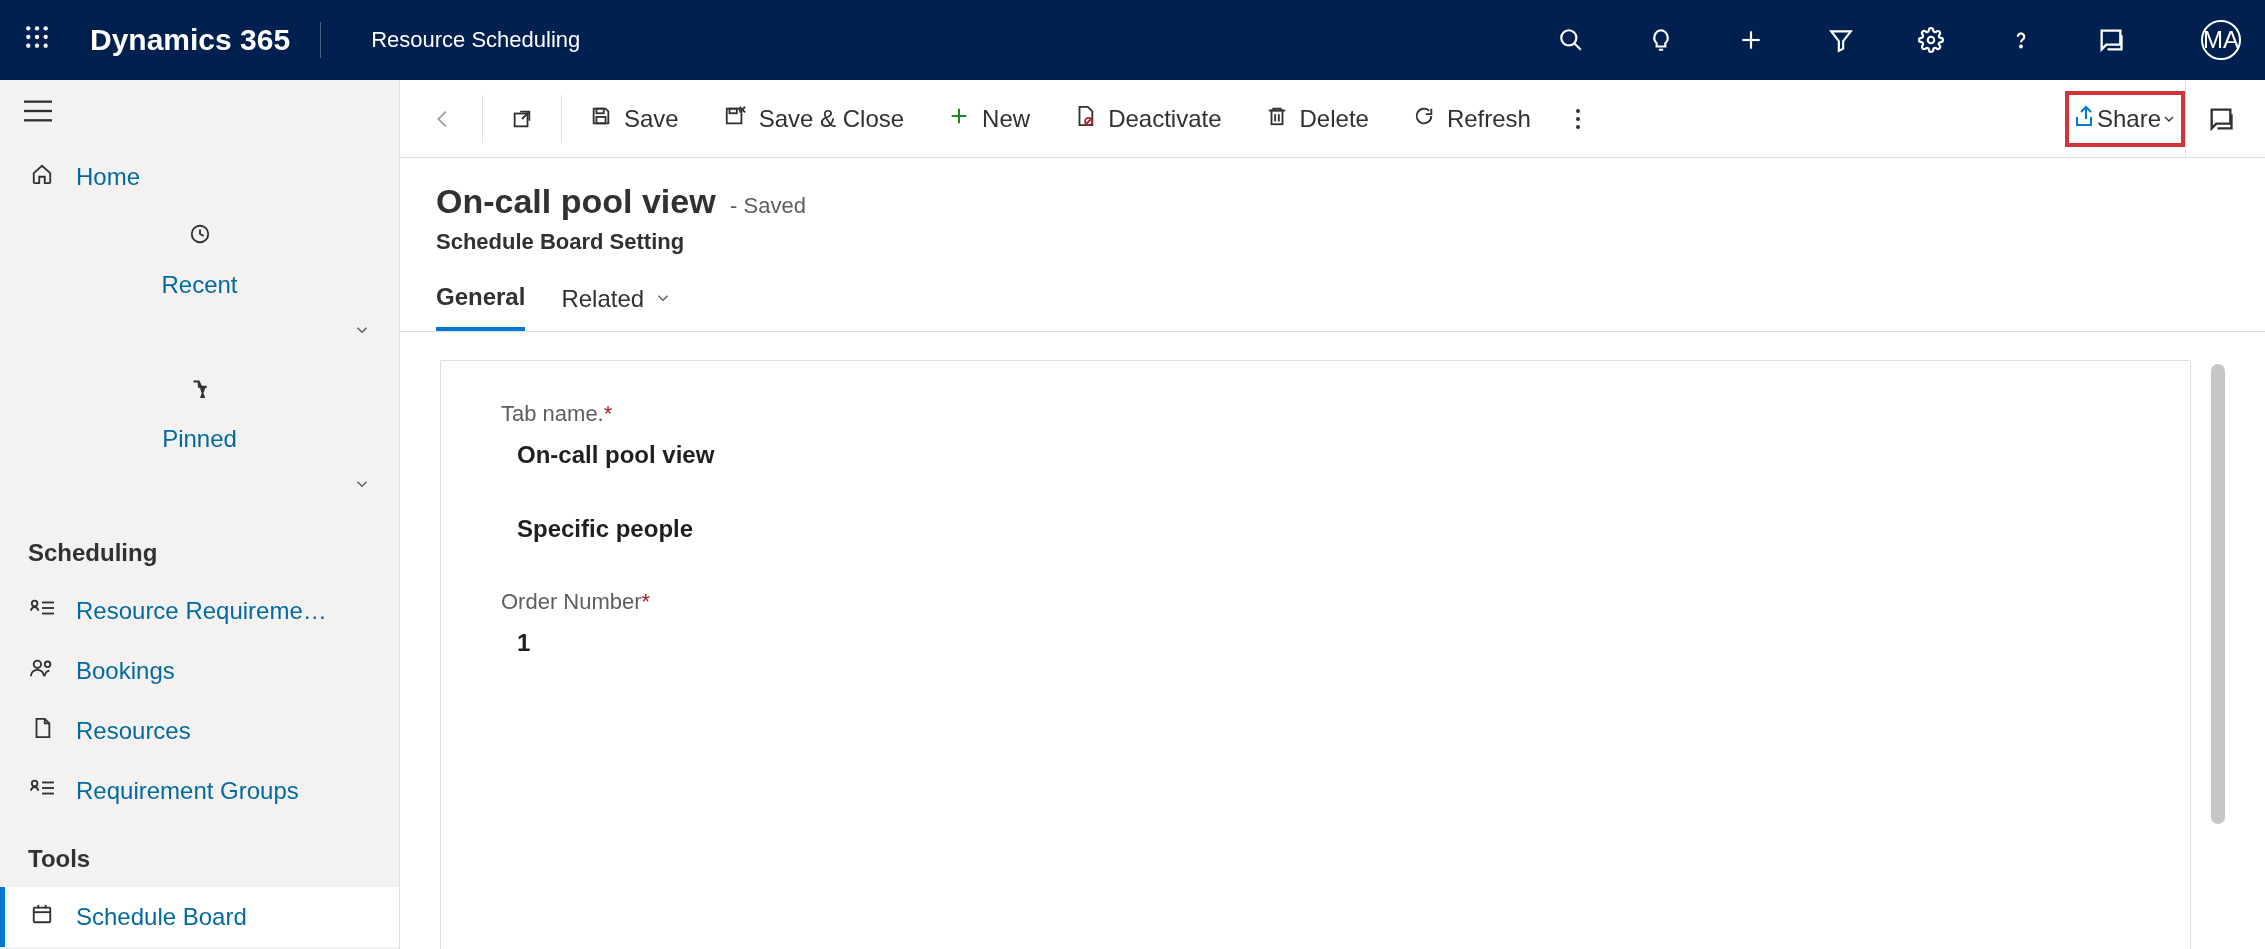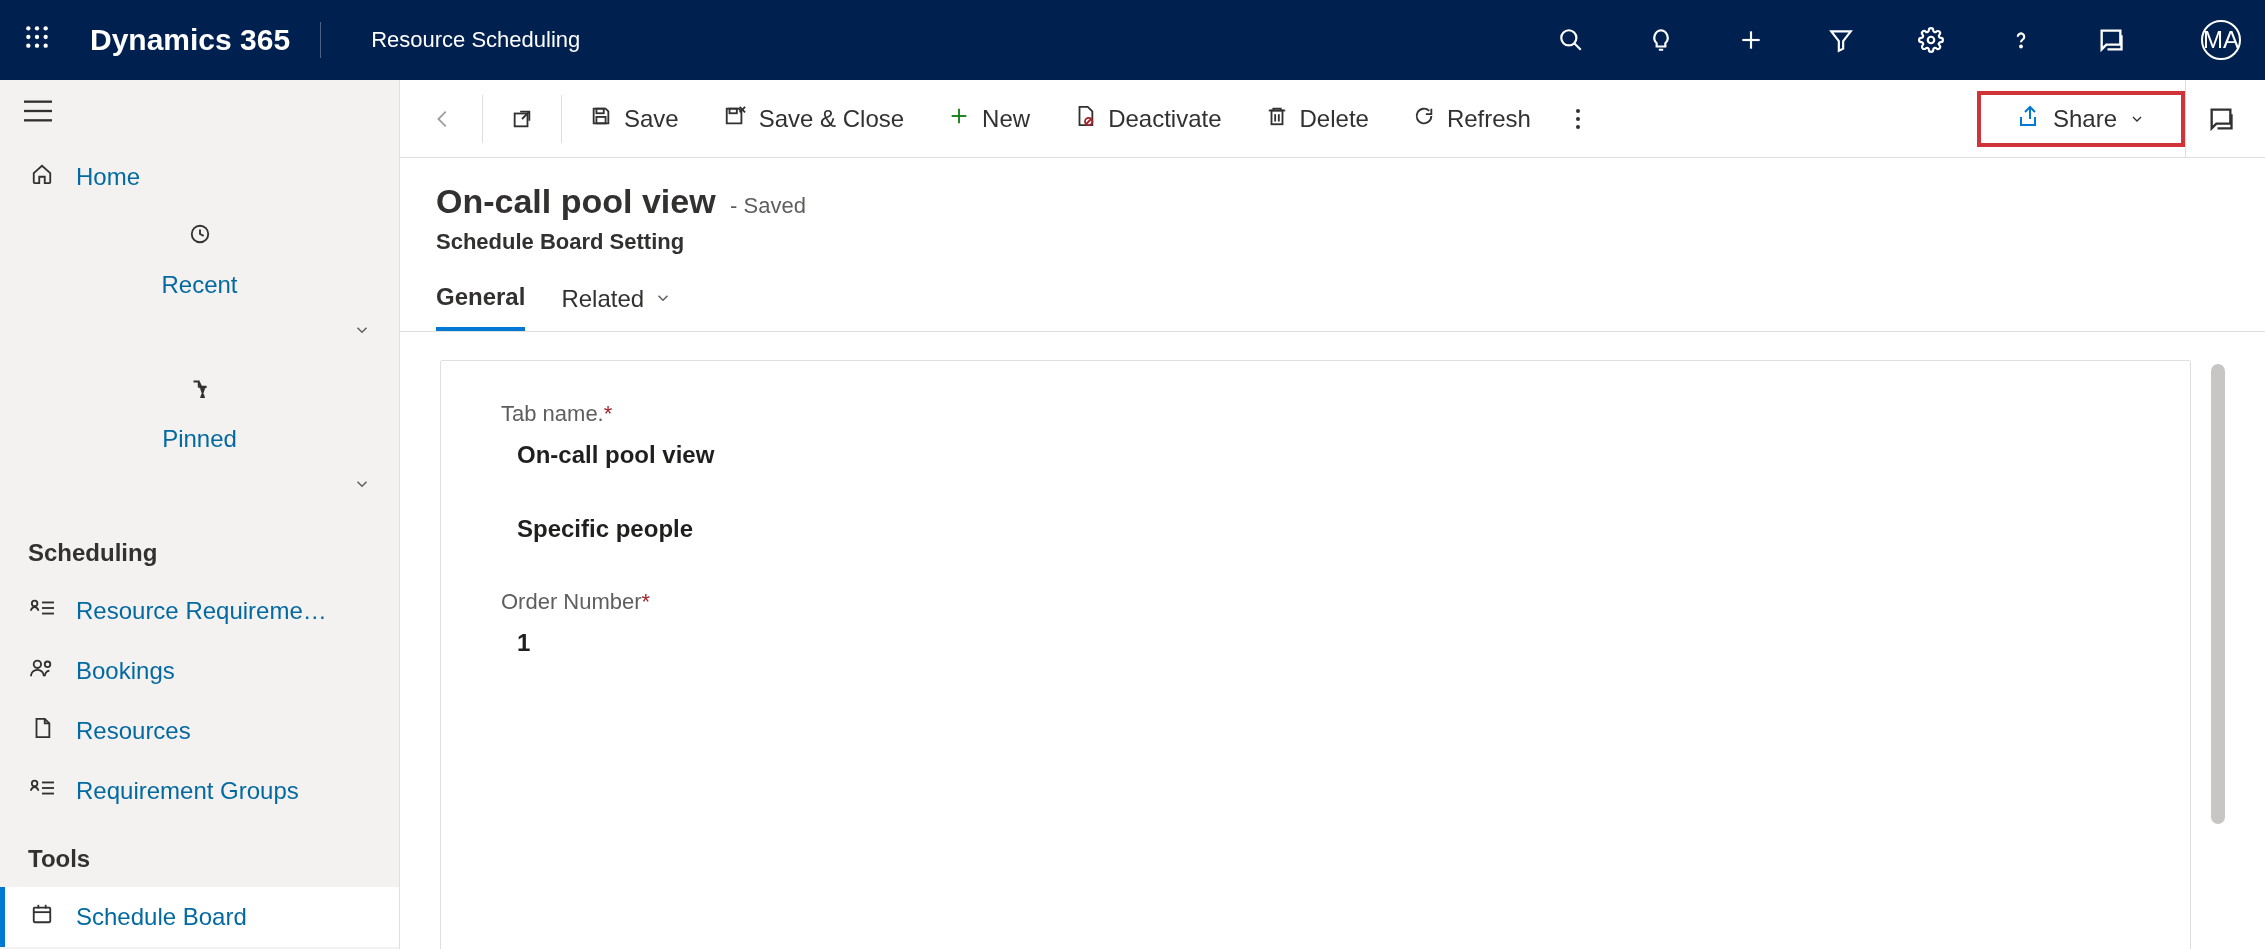--- a/index.html
+++ b/index.html
@@ -128,22 +128,21 @@
     cursor:pointer;
     white-space:nowrap;
   }
   .cmdbtn .ic { font-size:22px; }
   .cmdsep { width:1px; height:48px; background:#e1dfdd; margin:0 6px; }
   .cmdbar-spacer { flex:1; }
   .sharebox {
     border: 4px solid #d13438;
     display:flex;
     align-items:center;
-    gap:12px;
-    padding: 10px 36px;
+    padding: 10px 4px;
     font-size:24px;
     cursor:pointer;
   }
   .chatpane {
     width:70px;
     height:100%;
     border-left:1px solid #e1dfdd;
     display:flex;
     align-items:center;
     justify-content:center;

